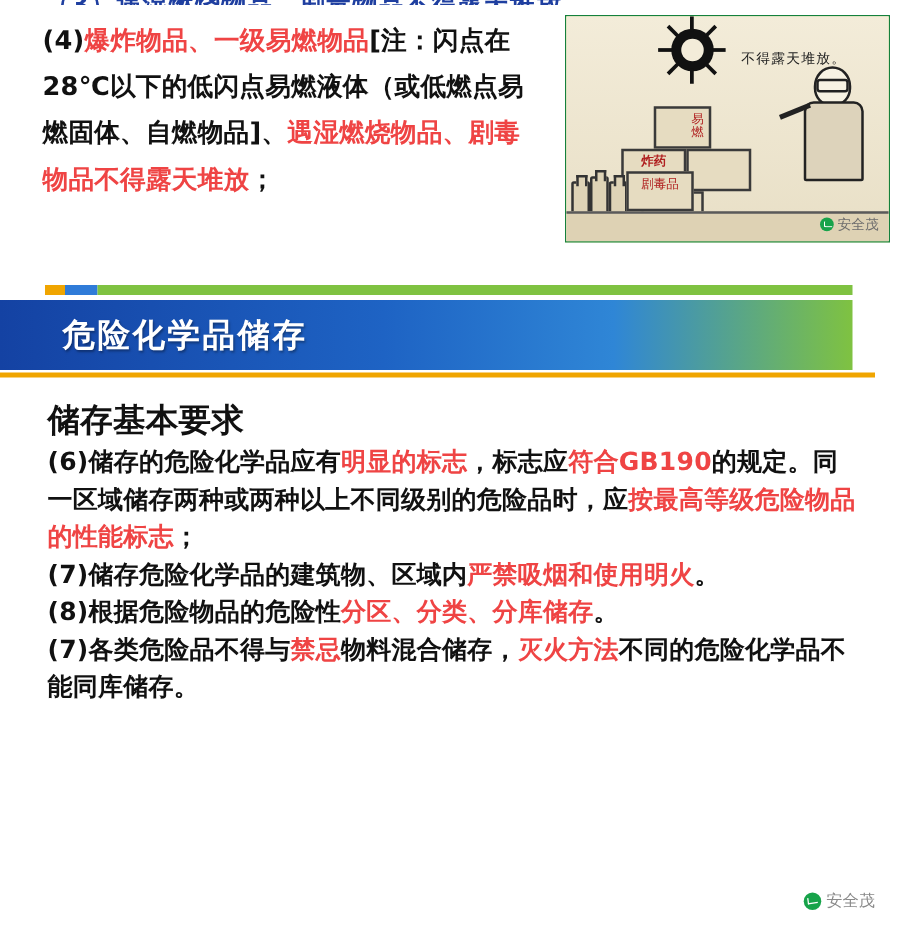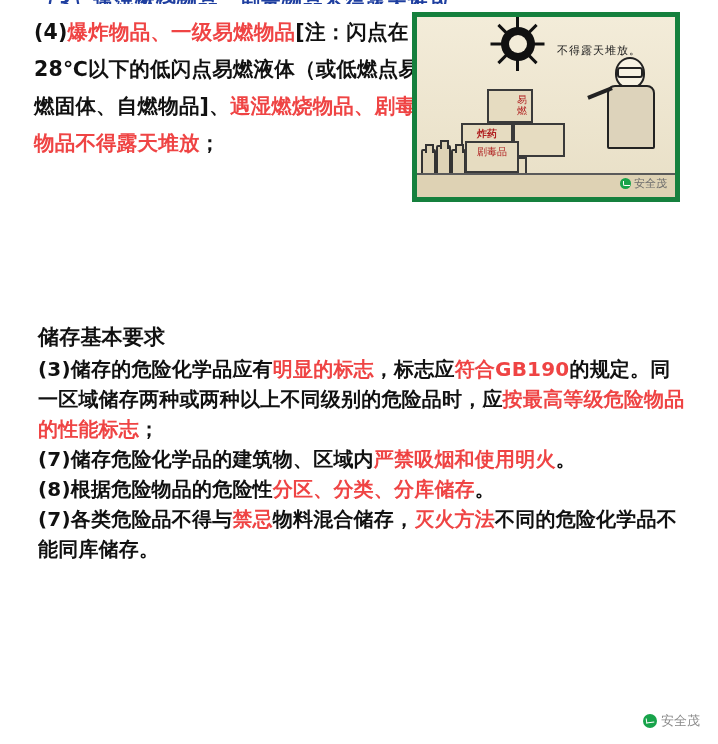--- a/index.html
+++ b/index.html
@@ -51,25 +51,25 @@
     color: #111111;
     font-weight: bold;
     letter-spacing: 0.2px;
   }
   .blue { color: #ef4444; }
 
   
   .illus {
     position: absolute;
     top: 12px;
-    left: 412px;
+    left: 452px;
     width: 258px;
     height: 180px;
     background: #fef9c3;
-    border: 5px solid #15803d;
+    border: 1px solid #15803d;
     overflow: hidden;
   }
   .illus .sky {
     position: absolute;
     inset: 0;
     background: linear-gradient(#f3ecd9, #e8dfc6);
   }
   .illus .sun {
     position: absolute;
     top: 10px;
@@ -278,21 +278,21 @@
     top: 322px;
     left: 38px;
     width: 648px;
     font-size: 20px;
     line-height: 30px;
     font-weight: bold;
     color: #111111;
     letter-spacing: 0.2px;
   }
   .body-text .subhead {
-    font-size: 21px;
+    font-size: 26px;
     margin-bottom: 2px;
     display: block;
   }
   .body-text p {
     margin: 0;
     padding: 0;
   }
 
   
   .bottom-wmark {
@@ -363,25 +363,36 @@
       </div>
       <div class="crate" style="left:48px;bottom:24px;width:54px;height:32px;position:absolute;">剧毒品</div>
       <div class="ground"></div>
       <div class="wmark">
         <span class="wm-dot"></span>
         <span>安全茂</span>
       </div>
     </div>
   </div>
 
+  <div class="banner-wrap">
+    <div class="banner-top-bar">
+      <span class="btb-1"></span>
+        <span class="btb-2"></span>
+        <span class="btb-3"></span>
+    </div>
+    <div class="banner">
+      <div class="title">危险化学品储存</div>
+    </div>
+    <div class="banner-underline"></div>
+  </div>
 
   <div class="body-text">
     <span class="subhead">储存基本要求</span>
     <div id="paragraphs">
-        <p><span class="">(3)储存的危险化学品应有</span><span class="blue">明显的标志</span><span class="">，标志应</span><span class="blue">符合GB190</span><span class="">的规定。同一区域储存两种或两种以上不同级别的危险品时，应</span><span class="blue">按最高等级危险物品的性能标志</span><span class="">；</span></p>
+        <p><span class="">(6)储存的危险化学品应有</span><span class="blue">明显的标志</span><span class="">，标志应</span><span class="blue">符合GB190</span><span class="">的规定。同一区域储存两种或两种以上不同级别的危险品时，应</span><span class="blue">按最高等级危险物品的性能标志</span><span class="">；</span></p>
         <p><span class="">(7)储存危险化学品的建筑物、区域内</span><span class="blue">严禁吸烟和使用明火</span><span class="">。</span></p>
         <p><span class="">(8)根据危险物品的危险性</span><span class="blue">分区、分类、分库储存</span><span class="">。</span></p>
         <p><span class="">(7)各类危险品不得与</span><span class="blue">禁忌</span><span class="">物料混合储存，</span><span class="blue">灭火方法</span><span class="">不同的危险化学品不能同库储存。</span></p>
       </div>
   </div>
 
   <div class="bottom-wmark">
     <span class="wm-dot2"></span>
     <span>安全茂</span>
   </div>

